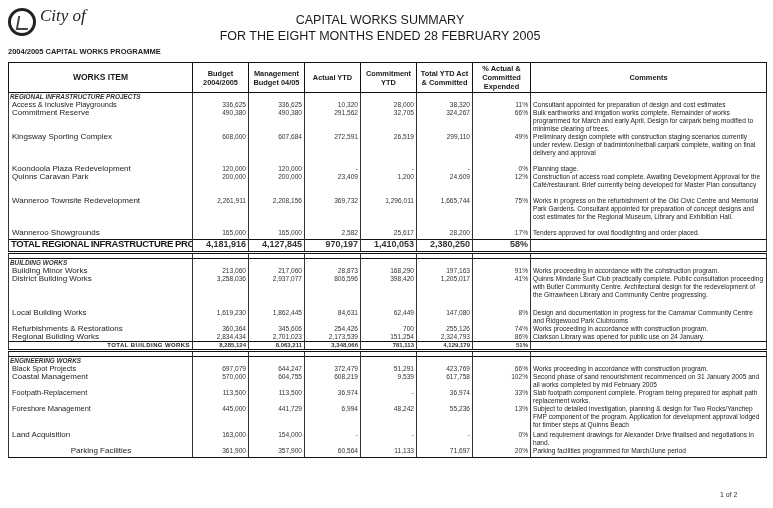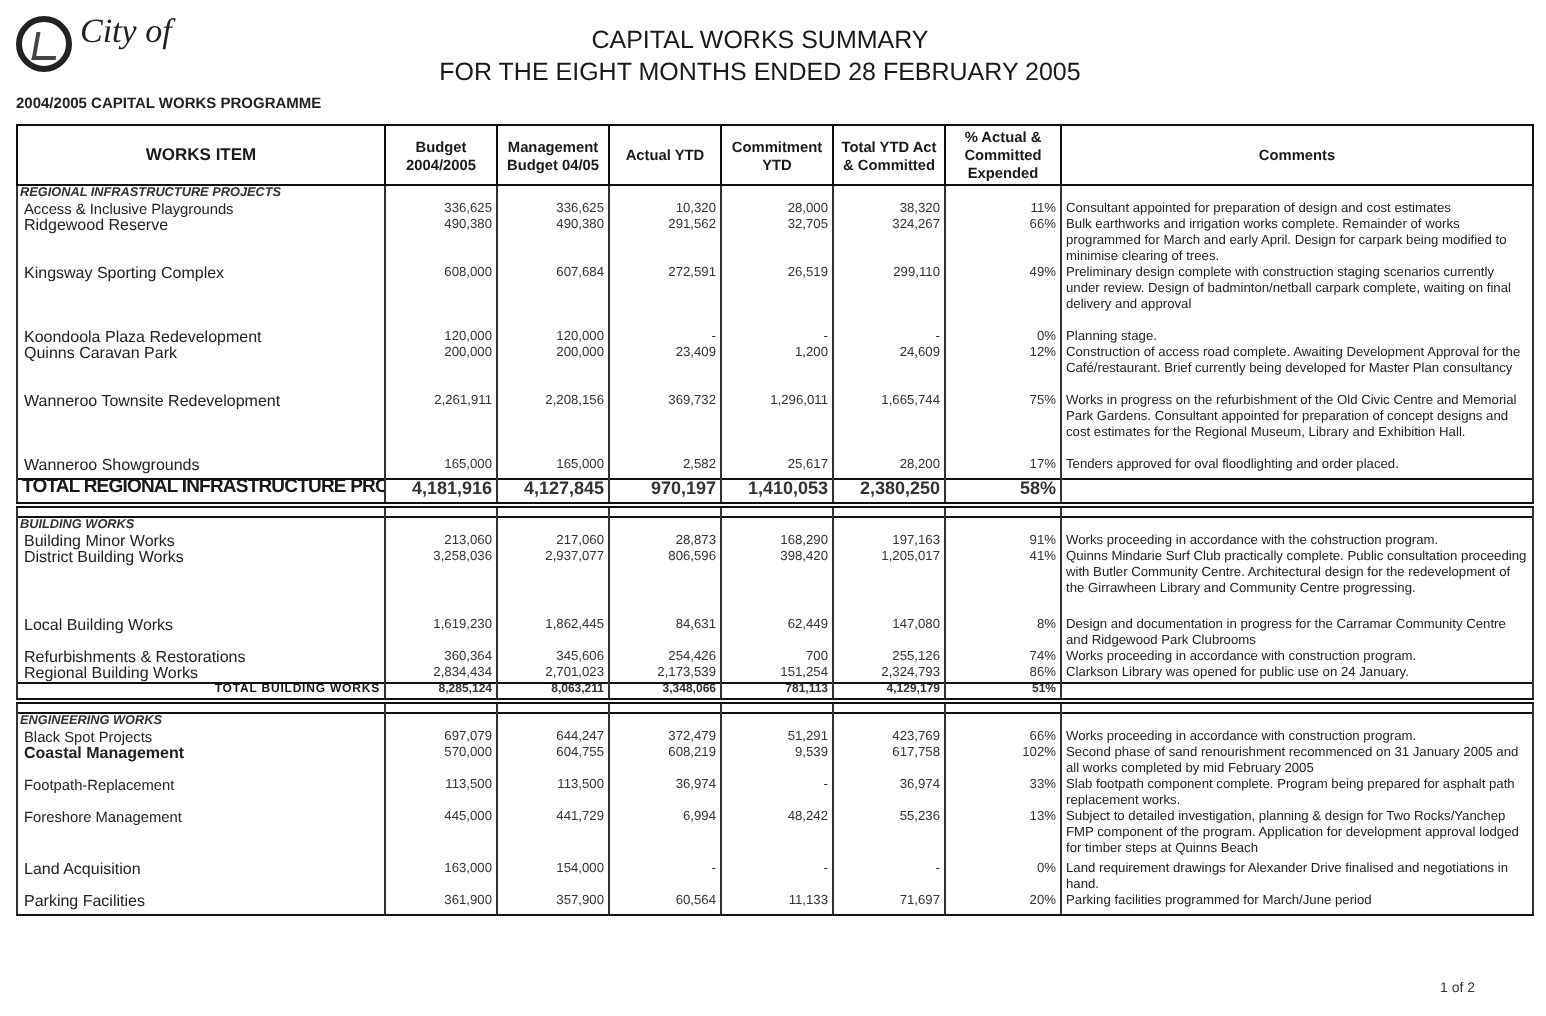--- a/index.html
+++ b/index.html
@@ -84,21 +84,21 @@
         <td class="item" style="height: 8px;">Access &amp; Inclusive Playgrounds</td>
         <td class="num">336,625</td>
         <td class="num">336,625</td>
         <td class="num">10,320</td>
         <td class="num">28,000</td>
         <td class="num">38,320</td>
         <td class="num">11%</td>
         <td class="cmt">Consultant appointed for preparation of design and cost estimates</td>
       </tr>
       <tr>
-        <td class="item big" style="height: 24px;">Ridgewood Reserve</td>
+        <td class="item big" style="height: 24px;">Commitment Reserve</td>
         <td class="num">490,380</td>
         <td class="num">490,380</td>
         <td class="num">291,562</td>
         <td class="num">32,705</td>
         <td class="num">324,267</td>
         <td class="num">66%</td>
         <td class="cmt">Bulk earthworks and irrigation works complete. Remainder of works programmed for March and early April. Design for carpark being modified to minimise clearing of trees.</td>
       </tr>
       <tr>
         <td class="item big" style="height: 32px;">Kingsway Sporting Complex</td>
@@ -264,21 +264,21 @@
         <td class="item" style="height: 8px; margin-left: 46px;">Black Spot Projects</td>
         <td class="num">697,079</td>
         <td class="num">644,247</td>
         <td class="num">372,479</td>
         <td class="num">51,291</td>
         <td class="num">423,769</td>
         <td class="num">66%</td>
         <td class="cmt">Works proceeding in accordance with construction program.</td>
       </tr>
       <tr>
-        <td class="item big" style="height: 16px; font-weight: bold;">Coastal Management</td>
+        <td class="item big" style="height: 16px;">Coastal Management</td>
         <td class="num">570,000</td>
         <td class="num">604,755</td>
         <td class="num">608,219</td>
         <td class="num">9,539</td>
         <td class="num">617,758</td>
         <td class="num">102%</td>
         <td class="cmt">Second phase of sand renourishment recommenced on 31 January 2005 and all works completed by mid February 2005</td>
       </tr>
       <tr>
         <td class="item" style="height: 16px;">Footpath-Replacement</td>
@@ -304,21 +304,21 @@
         <td class="item big" style="height: 16px;">Land Acquisition</td>
         <td class="num">163,000</td>
         <td class="num">154,000</td>
         <td class="num">-</td>
         <td class="num">-</td>
         <td class="num">-</td>
         <td class="num">0%</td>
         <td class="cmt">Land requirement drawings for Alexander Drive finalised and negotiations in hand.</td>
       </tr>
       <tr class="last">
-        <td class="item big" style="height: 10px;">Parking Facilities</td>
+        <td class="item big" style="height: 10px; text-align: center;">Parking Facilities</td>
         <td class="num">361,900</td>
         <td class="num">357,900</td>
         <td class="num">60,564</td>
         <td class="num">11,133</td>
         <td class="num">71,697</td>
         <td class="num">20%</td>
         <td class="cmt">Parking facilities programmed for March/June period</td>
       </tr>
     </tbody>
 </table>

